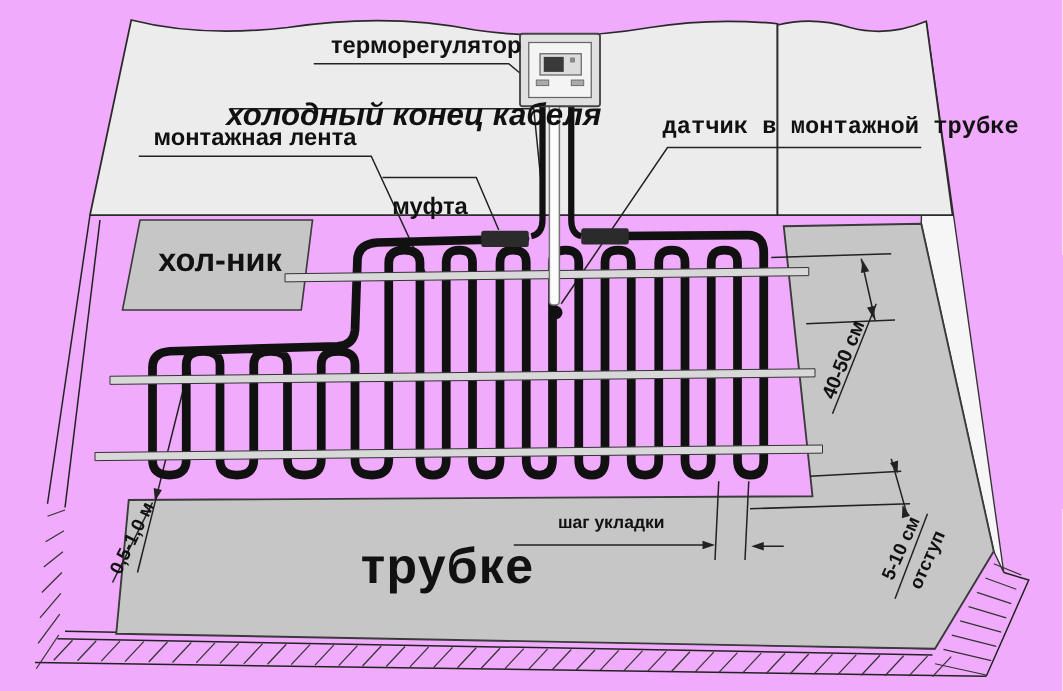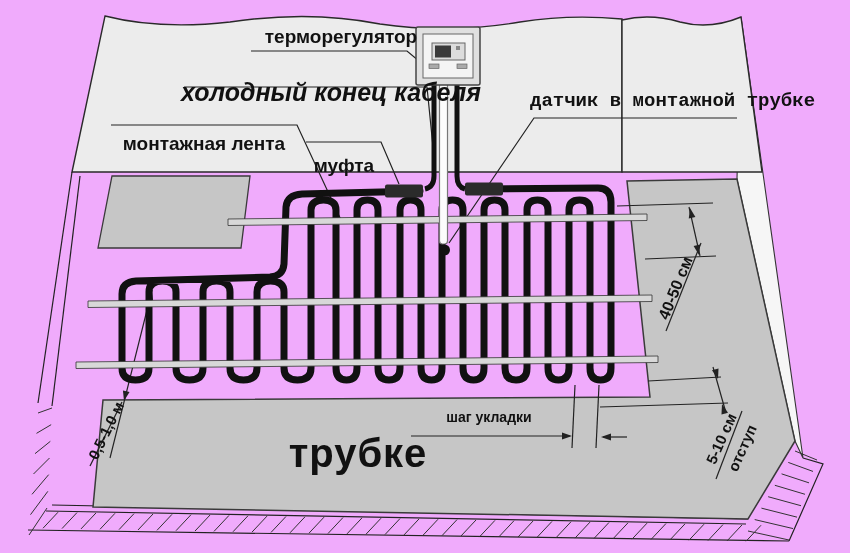--- a/index.html
+++ b/index.html
@@ -123,26 +123,27 @@
       <rect x="435" y="45.5" width="16" height="12" fill="#3a3a3a"></rect>
       <rect x="456" y="46" width="4" height="4" fill="#888"></rect>
       <rect x="429" y="64" width="10" height="4.5" fill="#aaa" stroke="#666" stroke-width="0.7"></rect>
       <rect x="457" y="64" width="10" height="4.5" fill="#aaa" stroke="#666" stroke-width="0.7"></rect>
     </svg>
 
   <div class="lbl" style="left:248px;top:26px;width:186px;font-size:19px;">терморегулятор</div>
 
   <div class="lbl" style="left:181px;top:78px;width:250px;font-size:25px;font-style:italic;">холодный конец кабеля</div>
 
-  <div class="lbl" style="left:108px;top:100px;width:192px;font-size:19px;margin-top:33px;">монтажная лента</div>
+  <div class="lbl" style="left:108px;top:100px;width:192px;font-size:19px;">монтажная лента</div>
 
   <div class="lbl" style="left:304px;top:117px;width:80px;font-size:19px;margin-top:38px;">муфта</div>
 
   <div class="lbl" style="left:530px;top:91px;width:266px;font-size:19px;font-family:Liberation Mono, monospace;">датчик в монтажной трубке</div>
 
+  <div class="lbl" style="left:110px;top:194px;width:132px;font-size:26px;">хол-ник</div>
 
   <div class="lbl big" style="left:260px;top:430px;width:196px;font-size:40px;">трубке</div>
 
   <div class="lbl" style="left:408px;top:409px;width:162px;font-size:14px;">шаг укладки</div>
 
   <div class="lbl rot" style="left:631px;top:279px;width:90px;font-size:16px;transform:rotate(-68deg);">40-50 см</div>
 
   <div class="lbl rot" style="left:686px;top:421px;width:92px;font-size:15px;transform:rotate(-66deg);line-height:1.5;">
     <span style="display:block;">5-10 см</span>
     <span style="display:block;">отступ</span>

